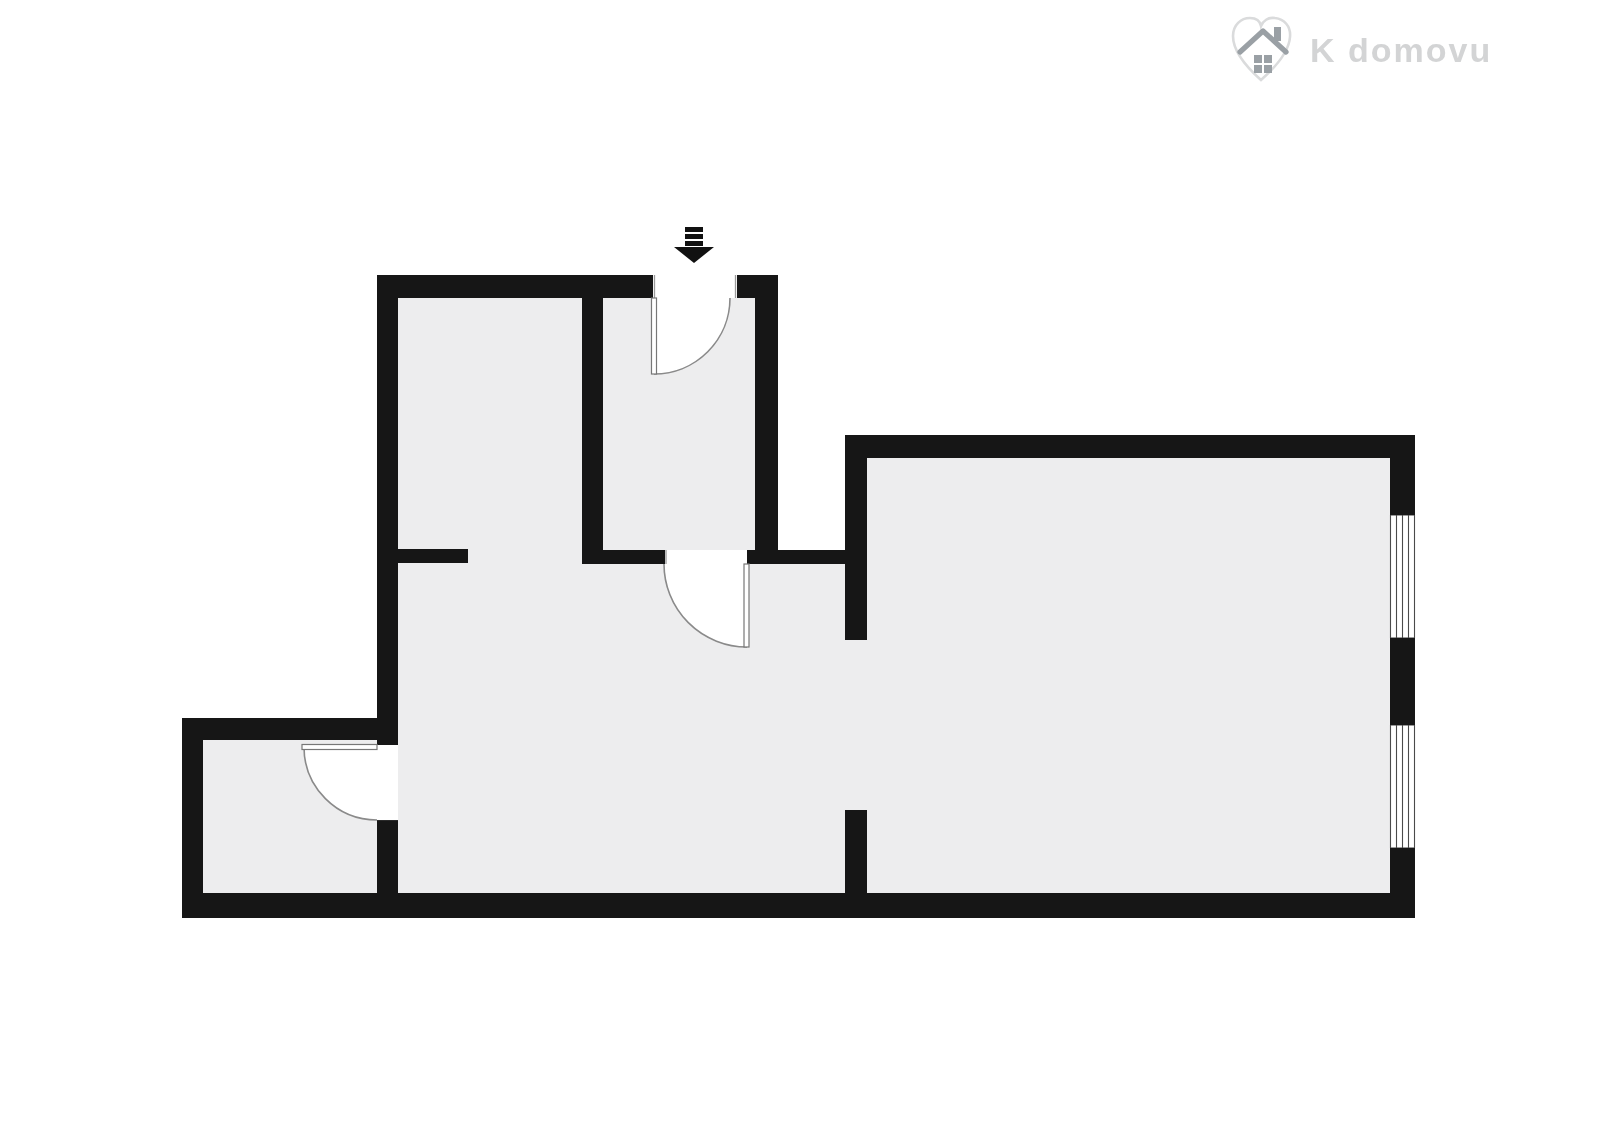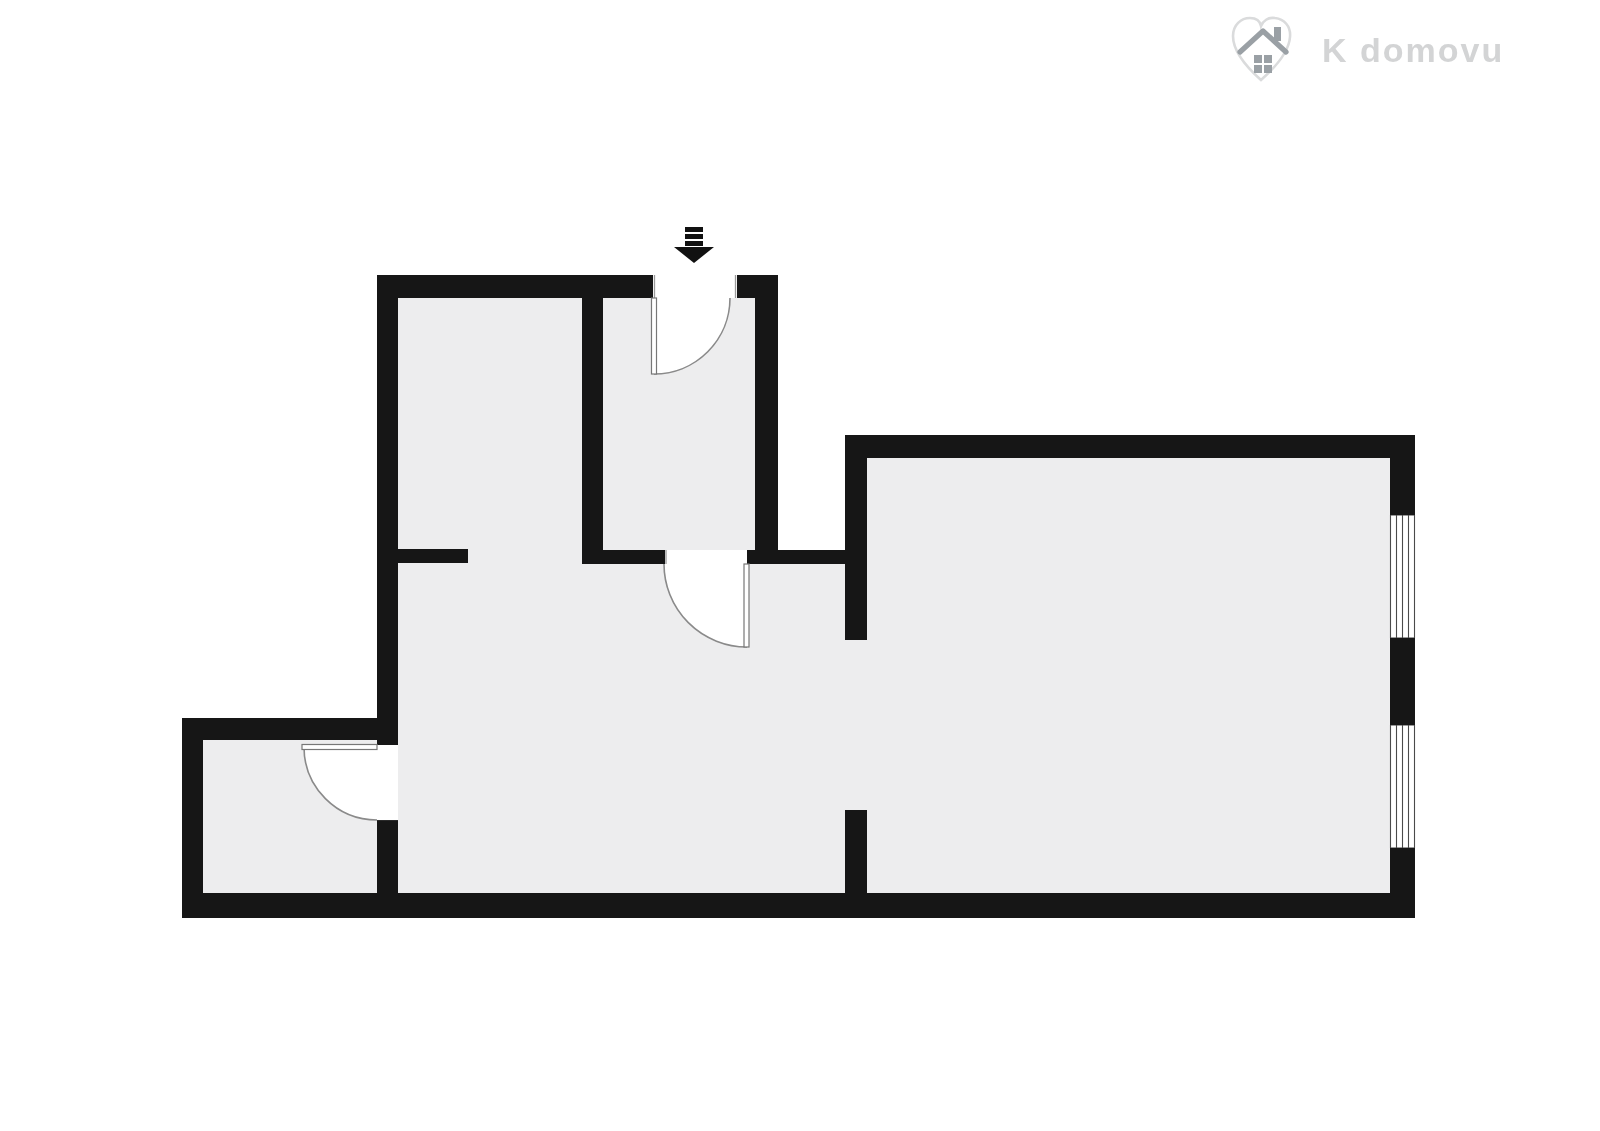--- a/index.html
+++ b/index.html
@@ -17,21 +17,21 @@
   .gapfill{fill:#ffffff;}
   .jamb{stroke:var(--jamb-line,#9a9a9a);stroke-width:1.3;}
   .swing{fill:#ffffff;}
   .arc{fill:none;stroke:var(--door-line,#8a8a8a);stroke-width:1.6;}
   .leaf{fill:#ffffff;stroke:var(--leaf-line,#777);stroke-width:1.2;}
   .winbox{fill:#ffffff;}
   .winline{stroke:var(--window-line,#4a4a4a);stroke-width:1.1;}
   .wincap{stroke:var(--window-cap,#9a9a9a);stroke-width:1;}
   .arrow{fill:var(--arrow,#111);}
   
-  .logo{position:absolute;top:14px;left:1230px;display:flex;align-items:center;gap:28px;}
+  .logo{position:absolute;top:14px;left:1230px;display:flex;align-items:center;gap:16px;}
   .logo-icon{width:64px;height:72px;}
   .heart{fill:none;stroke:var(--logo-heart,#dadbdc);stroke-width:2.6;}
   .house{fill:var(--logo-house,#9aa0a5);}
   .roof{fill:none;stroke:var(--logo-house,#9aa0a5);stroke-width:5.2;stroke-linecap:round;stroke-linejoin:round;}
   .logo-text{
     font-size:34px;font-weight:bold;letter-spacing:2px;
     color:var(--logo-text,#d3d4d5);line-height:1;
   }
 </style>
 </head>

